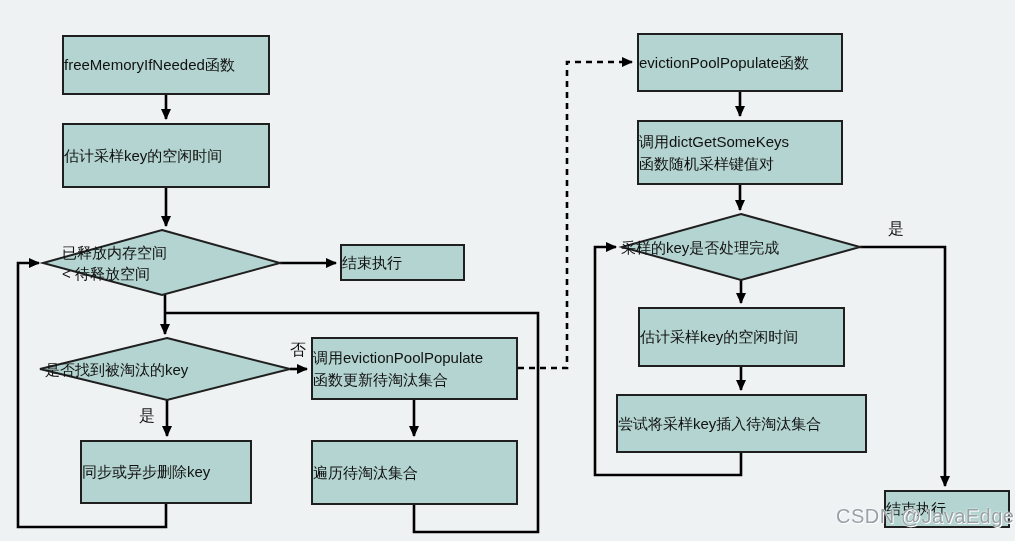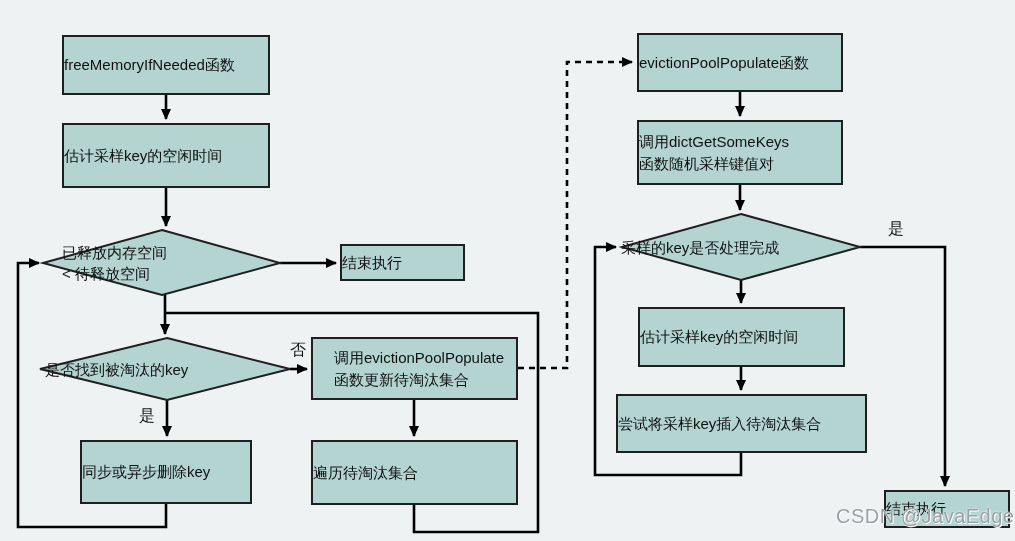--- a/index.html
+++ b/index.html
@@ -72,21 +72,21 @@
   </div>
 
   <div class="node" style="left:62px;top:123px;width:208px;height:65px;">
     <span>估计采样key的空闲时间</span>
   </div>
 
   <div class="node" style="left:340px;top:244px;width:125px;height:37px;">
     <span>结束执行</span>
   </div>
 
-  <div class="node" style="left:311px;top:337px;width:207px;height:63px;padding-left:21px;">
+  <div class="node" style="left:311px;top:337px;width:207px;height:63px;">
     <span>调用evictionPoolPopulate</span>
     <span>函数更新待淘汰集合</span>
   </div>
 
   <div class="node" style="left:311px;top:440px;width:207px;height:65px;">
     <span>遍历待淘汰集合</span>
   </div>
 
   <div class="node" style="left:80px;top:440px;width:172px;height:64px;">
     <span>同步或异步删除key</span>

